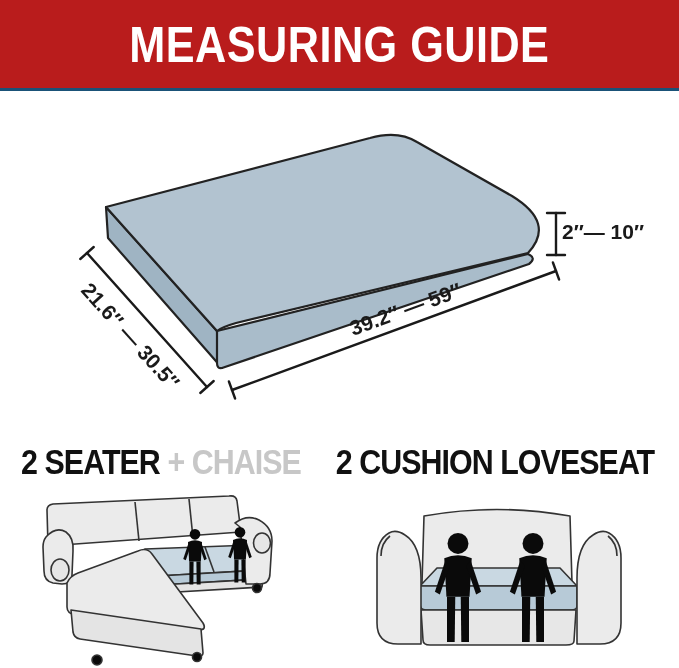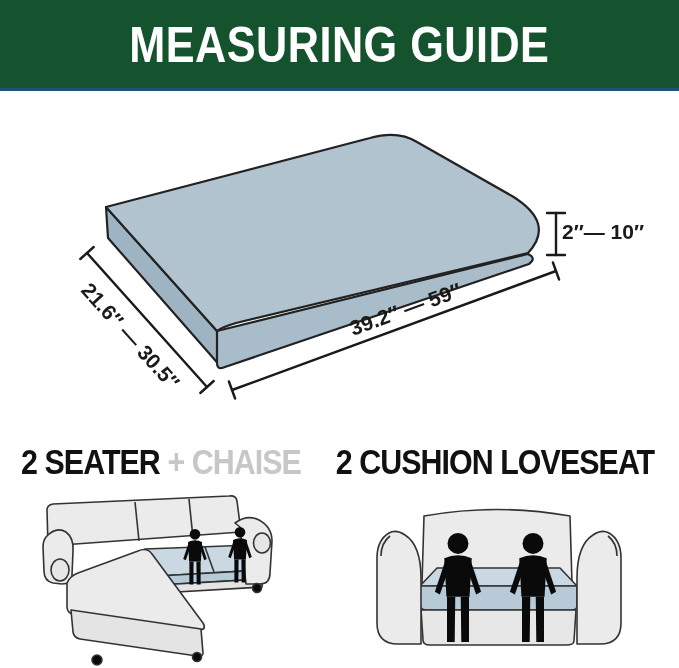--- a/index.html
+++ b/index.html
@@ -3,21 +3,21 @@
 <meta charset="utf-8">
 <style>
   html,body{margin:0;padding:0;}
   body{
     width:679px;height:668px;position:relative;background:#ffffff;
     font-family:"Liberation Sans", sans-serif;overflow:hidden;
   }
   
   .banner{
     position:absolute;left:0;top:0;width:679px;height:88px;
-    background:#14532d;border-bottom:3px solid #1a5278;
+    background:#b91c1c;border-bottom:3px solid #1a5278;
     display:flex;align-items:center;justify-content:center;
   }
   .banner h1{
     margin:0;color:#ffffff;font-size:47px;font-weight:bold;letter-spacing:.5px;
     transform:scale(.92,1.05);transform-origin:center;white-space:nowrap;
   }
   
   .diagram{position:absolute;left:0;top:95px;width:679px;height:340px;}
   .dim-text{font-family:"Liberation Sans",sans-serif;font-size:21px;font-weight:600;fill:#1a1a1a;}
   

